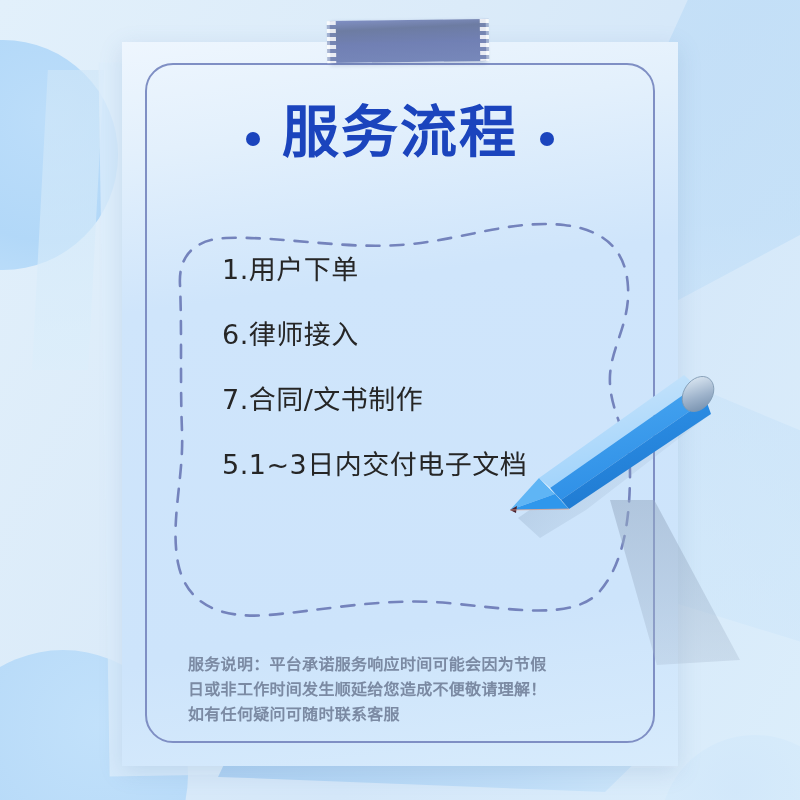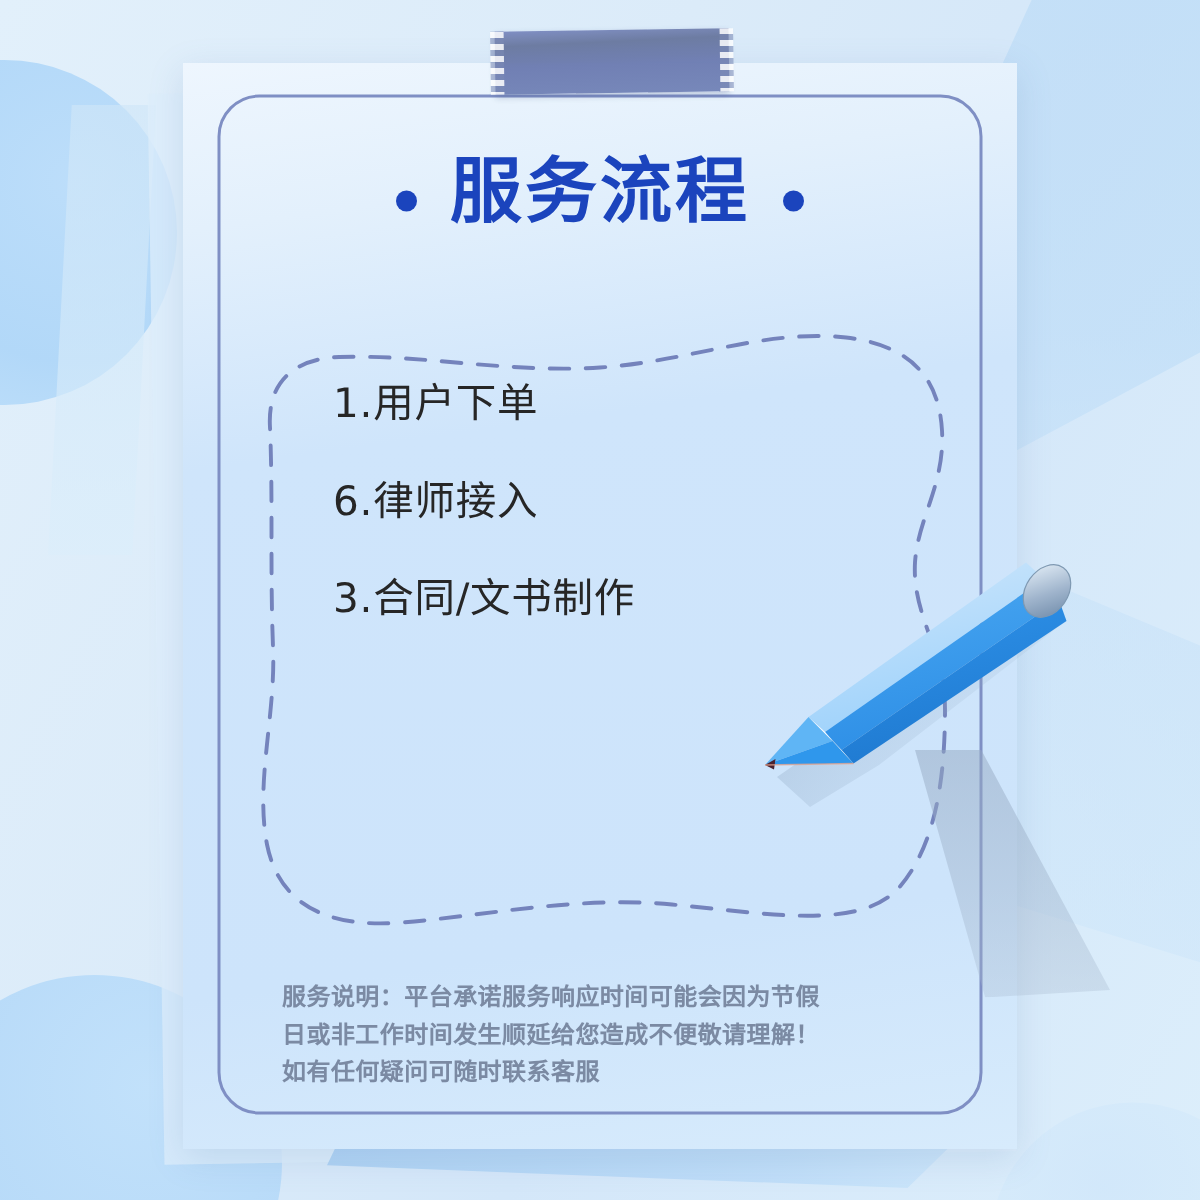--- a/index.html
+++ b/index.html
@@ -168,21 +168,21 @@
   .title-dot {
     width: 14px;
     height: 14px;
     border-radius: 50%;
     background: #1b44bd;
     flex: none;
     margin-top: 12px;
   }
   .title-text {
     font-family: "DejaVu Sans", "Liberation Sans", sans-serif;
-    font-size: 48px;
+    font-size: 57px;
     font-weight: 700;
     color: #1b44bd;
     letter-spacing: 2px;
     line-height: 1;
     white-space: nowrap;
   }
 
   
   .blob {
     position: absolute;
@@ -287,21 +287,22 @@
              C 414 416, 352 404, 288 398
              C 224 392, 160 406, 108 410
              C 58 414, 26 398, 18 358
              C 10 316, 24 272, 22 226
              C 20 176, 22 126, 20 80 Z" fill="none" stroke="#7483bc" stroke-width="2.6" stroke-dasharray="13 11" stroke-linecap="round"></path>
   </svg>
 
   <div class="steps">
     <div class="step">1.用户下单</div>
     <div class="step">6.律师接入</div>
-    <div class="step">3.合同/文书制作</div>
+    <div class="step">7.合同/文书制作</div>
+    <div class="step">5.1~3日内交付电子文档</div>
   </div>
 
   <div class="pencil-shadow-long"></div>
 
   <svg class="pencil-wrap" viewBox="0 0 230 180">
     <defs>
       <linearGradient id="barrelTop" x1="0" y1="0" x2="0.35" y2="1">
         <stop offset="0%" stop-color="#cfe7fb"></stop>
         <stop offset="100%" stop-color="#9ed2fb"></stop>
       </linearGradient>

